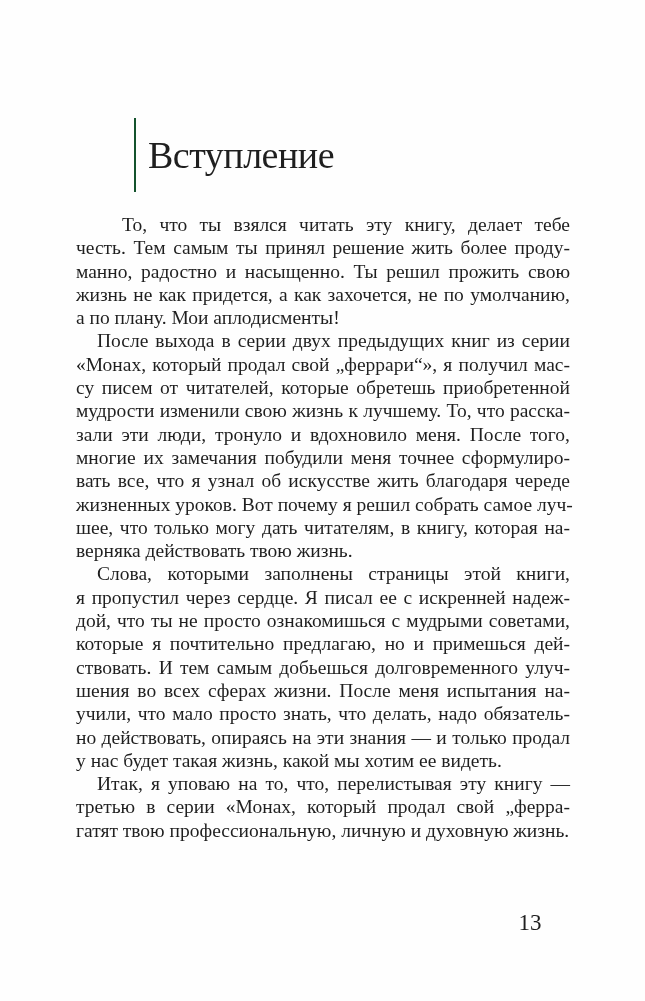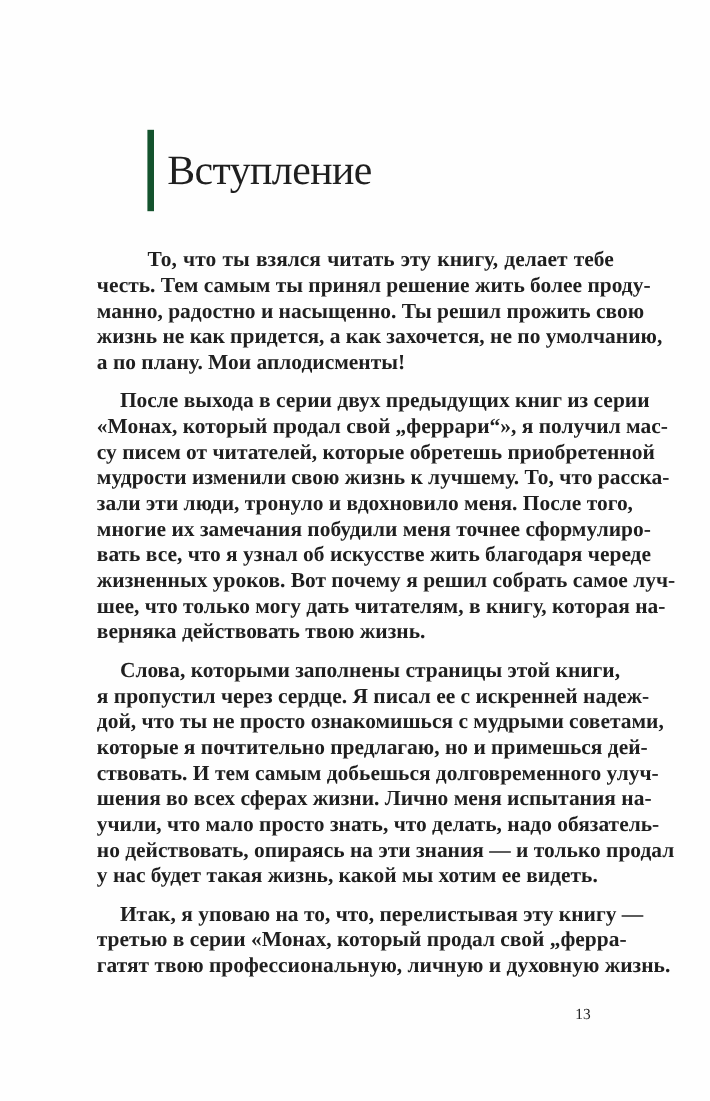--- a/index.html
+++ b/index.html
@@ -11,56 +11,56 @@
     position: relative;
     overflow: hidden;
   }
   .page { position: absolute; inset: 0; }
 
   .heading-block {
     position: absolute;
     left: 134px; top: 118px;
     height: 74px;
     display: flex; align-items: center;
-    border-left: 6px solid #14532d;
+    border-left: 2px solid #14532d;
     padding-left: 12px;
   }
   .chapter-title {
     font-size: 38px;
     font-weight: normal;
     letter-spacing: -0.5px;
     margin: 0;
     white-space: nowrap;
   }
 
   .body-text {
     position: absolute;
     left: 76px; top: 213px;
     width: 494px;
   }
-  .paragraph { margin: 12px; font-weight: bold; }
+  .paragraph { margin: 0; }
   .line {
     height: 23.3px;
     line-height: 23.3px;
     font-size: 19.5px;
     text-align: justify;
     text-align-last: justify;
     white-space: nowrap;
     overflow: visible;
   }
   .line.last { text-align-last: left; }
   .line.first { padding-left: 21px; }
   .line.first.deep { padding-left: 46px; }
 
   .page-number {
     position: absolute;
     left: 505px; top: 912px;
     width: 50px;
     text-align: center;
-    font-size: 14px;
+    font-size: 23px;
     line-height: 22px;
   }
 </style>
 </head>
 <body>
 
 <div class="page">
 
   <div class="heading-block">
     <h1 class="chapter-title">Вступление</h1>
@@ -88,21 +88,21 @@
       <div class="line">шее, что только могу дать читателям, в книгу, которая на-</div>
       <div class="line last">верняка действовать твою жизнь.</div>
     </div>
 
     <div class="paragraph">
       <div class="line first">Слова, которыми заполнены страницы этой книги,</div>
       <div class="line">я пропустил через сердце. Я писал ее с искренней надеж-</div>
       <div class="line">дой, что ты не просто ознакомишься с мудрыми советами,</div>
       <div class="line">которые я почтительно предлагаю, но и примешься дей-</div>
       <div class="line">ствовать. И тем самым добьешься долговременного улуч-</div>
-      <div class="line">шения во всех сферах жизни. Лично меня испытания на-</div>
+      <div class="line">шения во всех сферах жизни. После меня испытания на-</div>
       <div class="line">учили, что мало просто знать, что делать, надо обязатель-</div>
       <div class="line">но действовать, опираясь на эти знания — и только продал</div>
       <div class="line last">у нас будет такая жизнь, какой мы хотим ее видеть.</div>
     </div>
 
     <div class="paragraph">
       <div class="line first">Итак, я уповаю на то, что, перелистывая эту книгу —</div>
       <div class="line">третью в серии «Монах, который продал свой „ферра-</div>
       <div class="line last">гатят твою профессиональную, личную и духовную жизнь.</div>
     </div>

